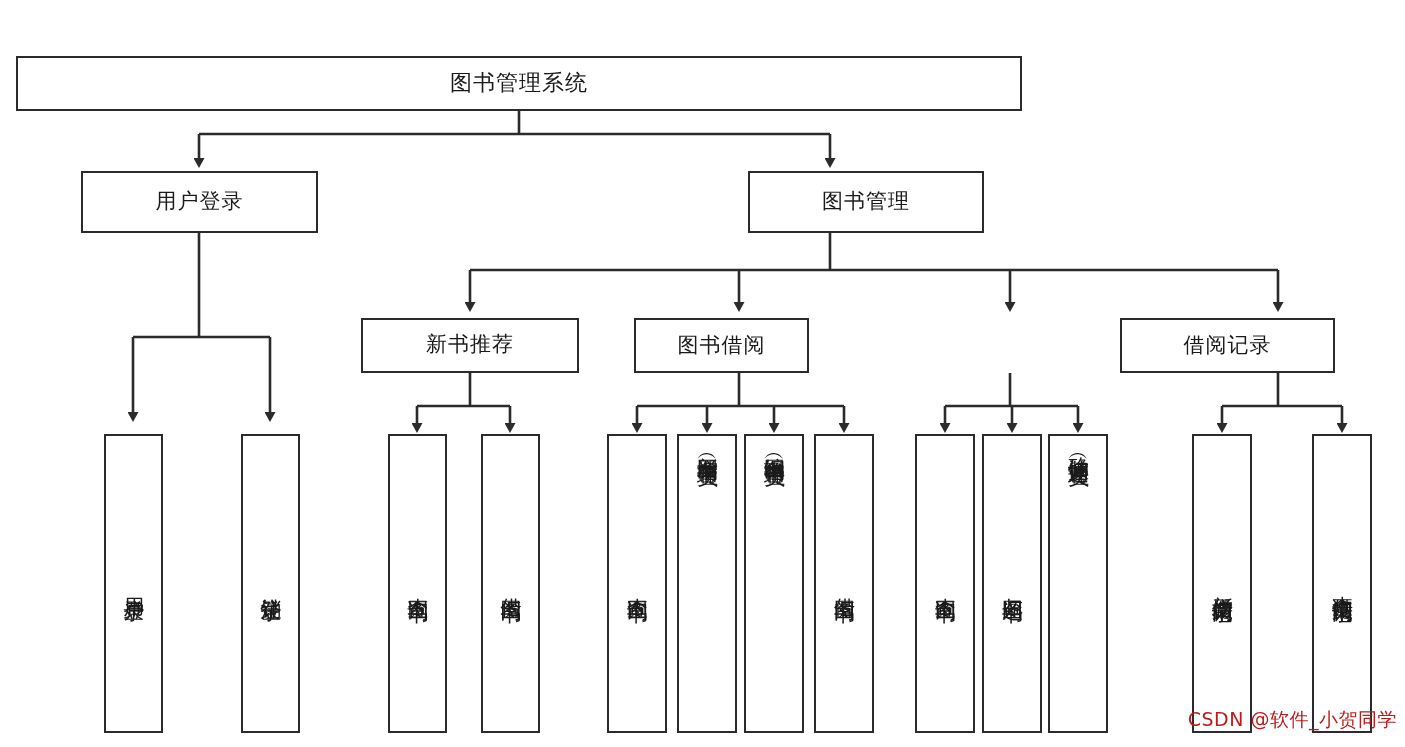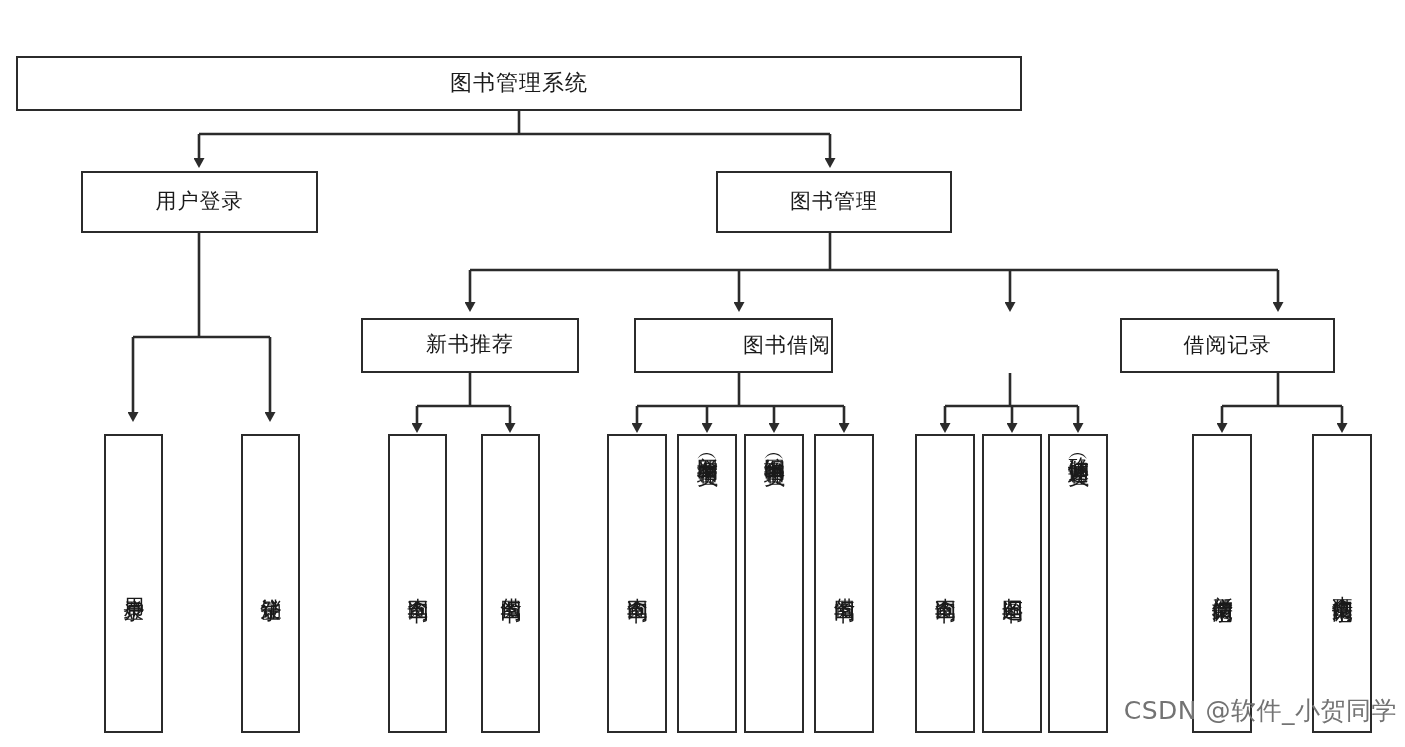--- a/index.html
+++ b/index.html
@@ -62,23 +62,23 @@
     white-space: nowrap;
     text-align: left;
   }
   .node.v.mid {
     align-items: center;
     padding-top: 0;
   }
   .watermark {
     position: absolute;
     right: 8px;
-    bottom: 20px;
-    font-size: 25px;
-    color: #737373;
+    bottom: 14px;
+    font-size: 19px;
+    color: #b91c1c;
     letter-spacing: 0.5px;
     white-space: nowrap;
     user-select: none;
   }
 </style>
 </head>
 <body>
 
 <div id="canvas">
 
@@ -132,28 +132,28 @@
     </g>
   </svg>
 
   <div class="node h root" style="left:16px; top:12px; width:1006px; height:55px;margin-top:44px;">
     <span class="label">图书管理系统</span>
   </div>
 
   <div class="node h" style="left:81px; top:171px; width:237px; height:62px;">
     <span class="label">用户登录</span>
   </div>
-  <div class="node h" style="left:716px; top:171px; width:236px; height:62px;">
+  <div class="node h" style="left:748px; top:171px; width:236px; height:62px;">
     <span class="label">图书管理</span>
   </div>
 
   <div class="node h" style="left:361px; top:318px; width:218px; height:55px;font-family:Liberation Mono, monospace;">
     <span class="label">新书推荐</span>
   </div>
-  <div class="node h" style="left:634px; top:318px; width:199px; height:55px;justify-content:flex-end;">
+  <div class="node h" style="left:634px; top:318px; width:175px; height:55px;">
     <span class="label">图书借阅</span>
   </div>
   <div class="node h" style="left:1120px; top:318px; width:215px; height:55px;">
     <span class="label">借阅记录</span>
   </div>
 
   <div class="node v mid" style="left:104px; top:434px; width:59px; height:299px;">
     <span class="label">用户登录</span>
   </div>
   <div class="node v mid" style="left:241px; top:434px; width:59px; height:299px;">

